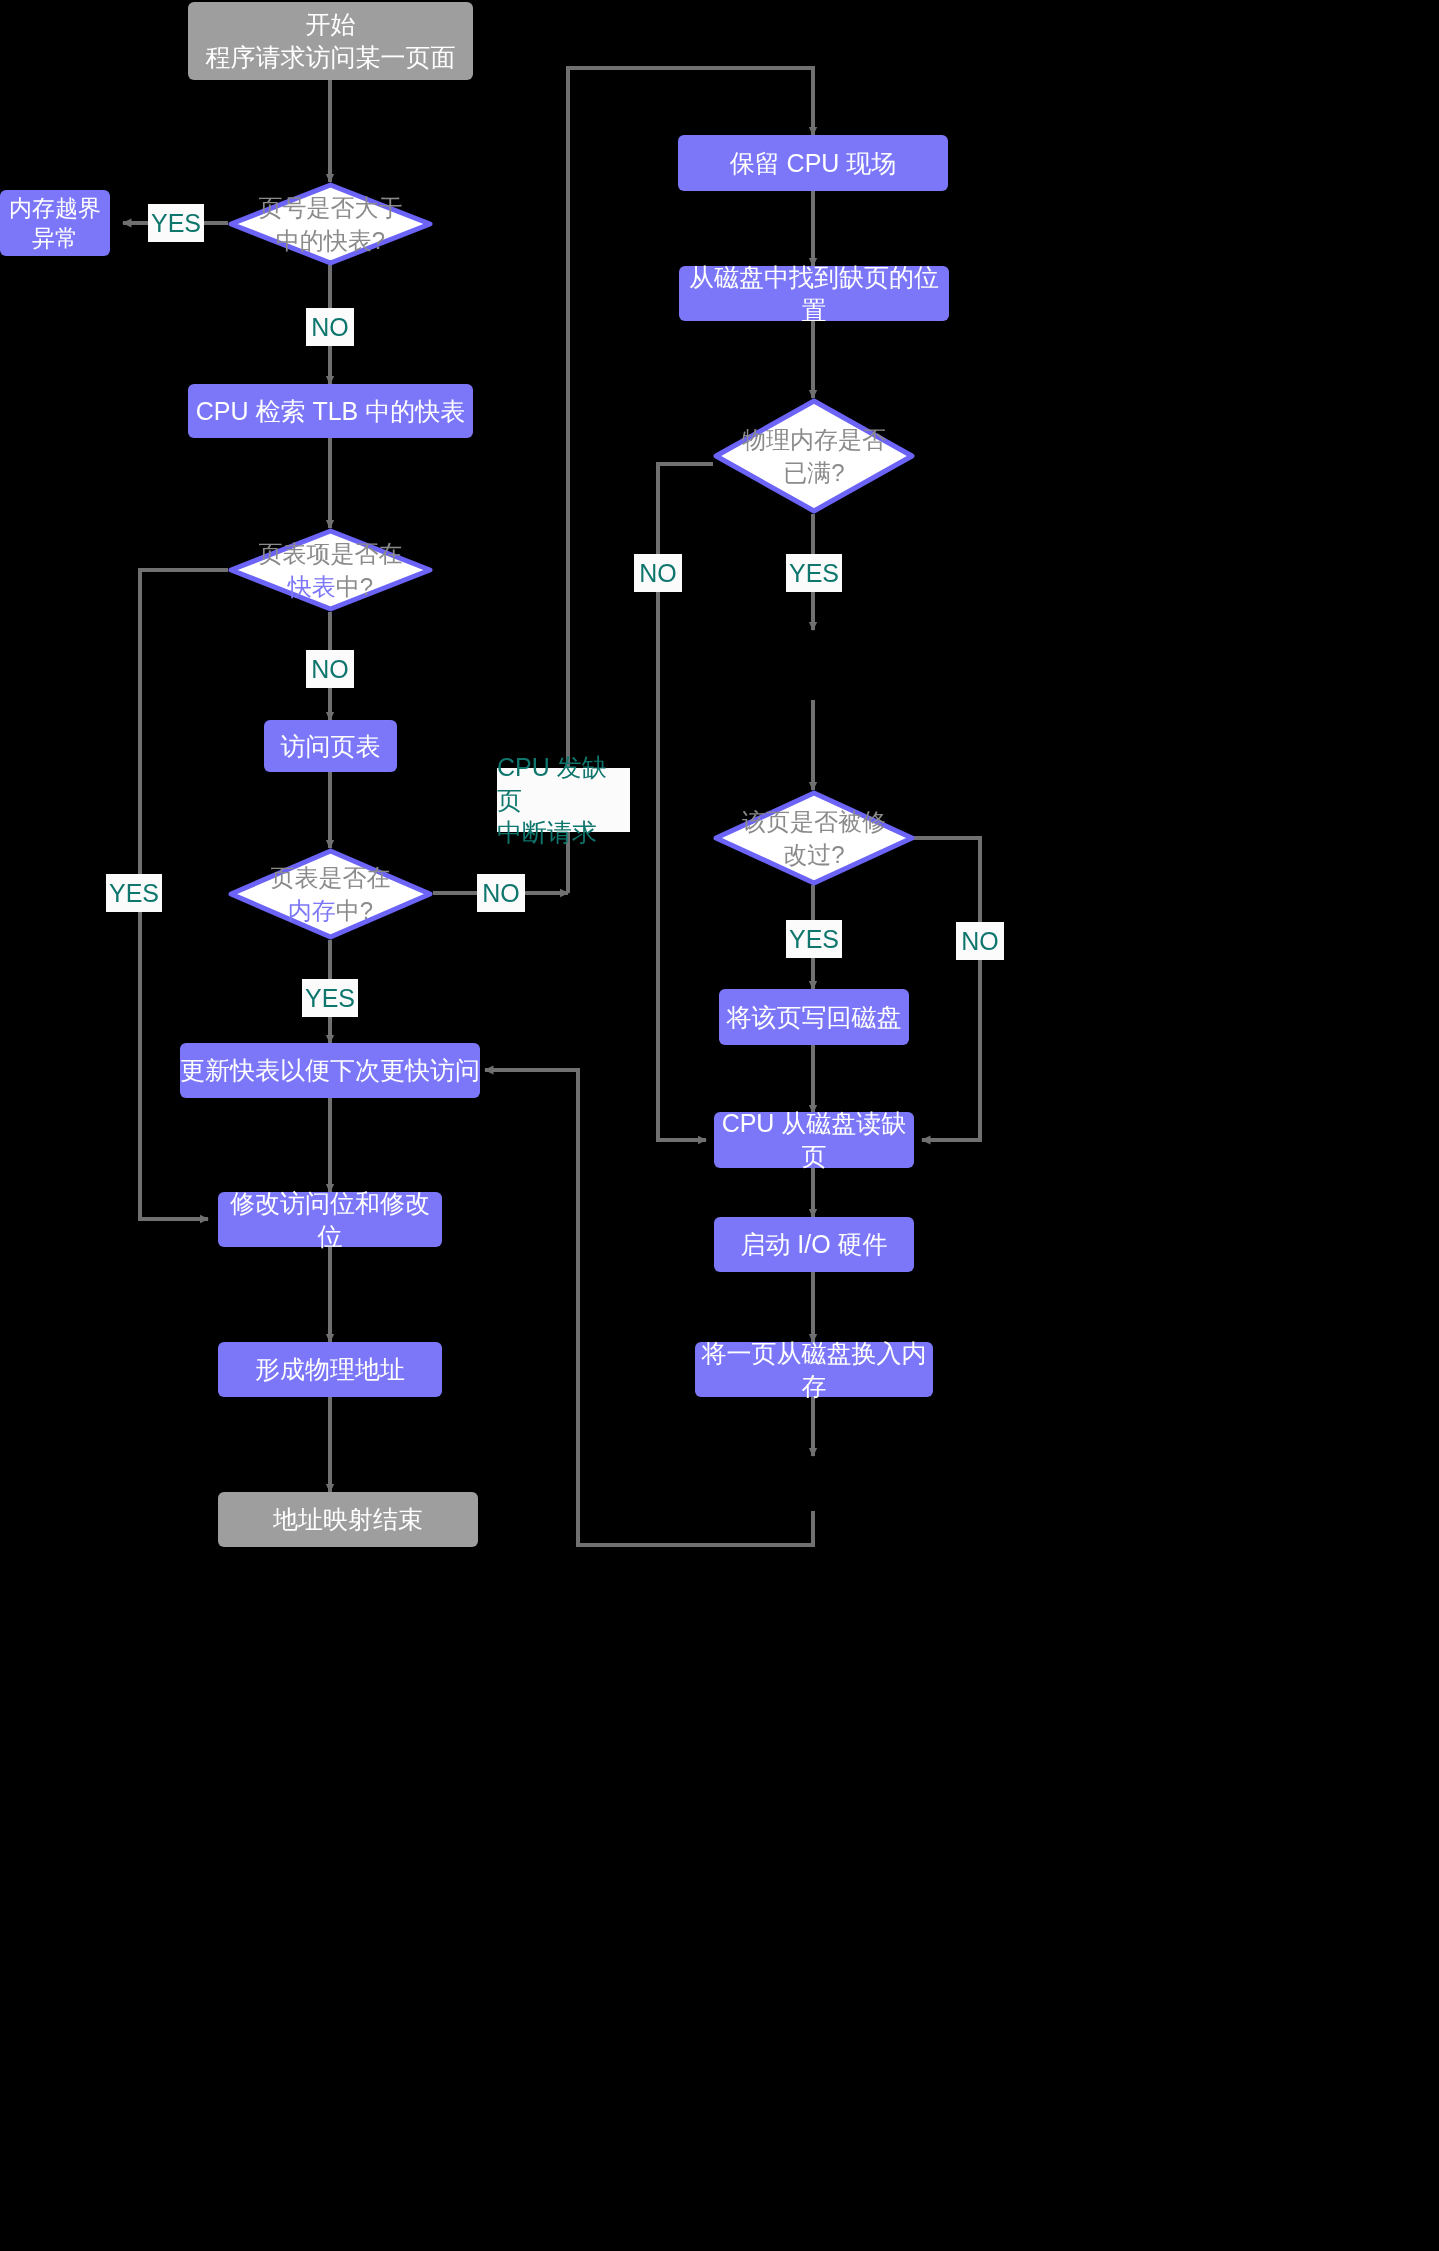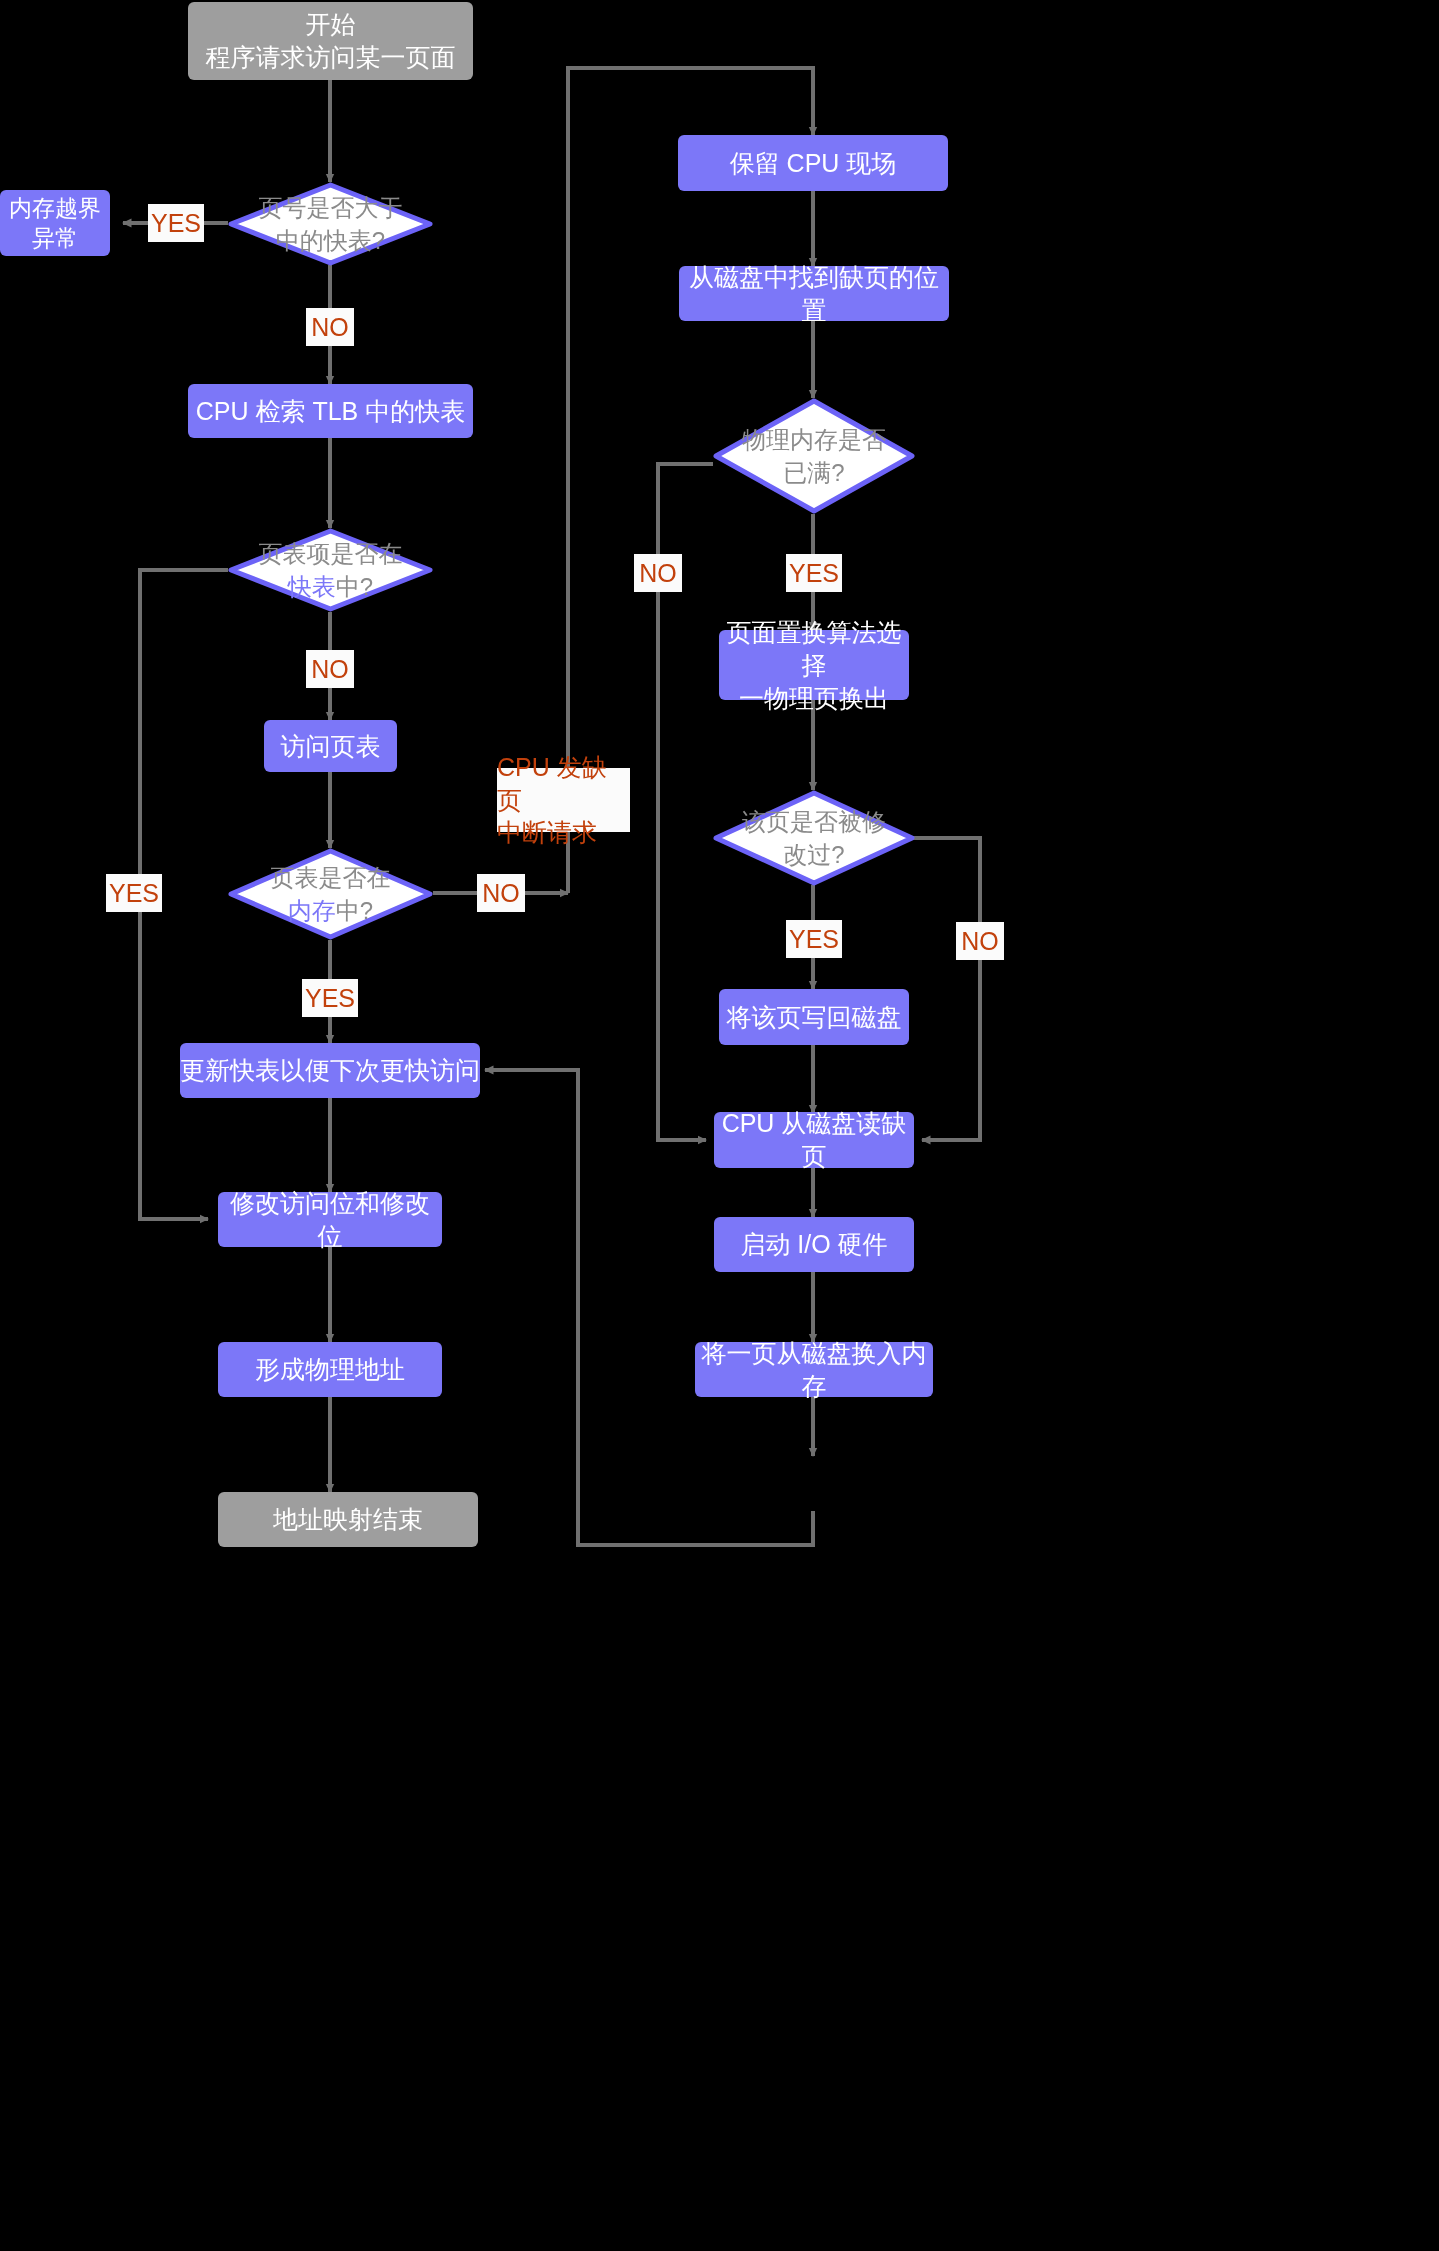--- a/index.html
+++ b/index.html
@@ -6,21 +6,21 @@
   body{font-family:"Liberation Sans","DejaVu Sans",sans-serif;}
   #canvas{position:relative;width:1439px;height:2251px;background:#000;overflow:hidden;}
   svg.edges{position:absolute;left:0;top:0;width:1439px;height:2251px;}
   .node{position:absolute;box-sizing:border-box;display:flex;align-items:center;justify-content:center;text-align:center;line-height:1.32;}
   .proc{background:#7c77f8;border-radius:6px;color:#fff;font-size:25px;}
   .term{background:#9e9e9e;border-radius:6px;color:#fff;font-size:25px;}
   .dec-wrap{position:absolute;}
   .dec-shape{position:absolute;left:0;top:0;width:100%;height:100%;}
   .dec-text{position:absolute;left:0;top:0;width:100%;height:100%;display:flex;flex-direction:column;align-items:center;justify-content:center;color:#8b8b8b;font-size:24px;line-height:1.38;}
   .dec-text .hl{color:#7c77f8;}
-  .elabel{position:absolute;background:#fbfbfb;color:#c2410c;font-size:25px;display:flex;align-items:center;justify-content:center;line-height:1.3;box-sizing:border-box;}
+  .elabel{position:absolute;background:#fbfbfb;color:#0f766e;font-size:25px;display:flex;align-items:center;justify-content:center;line-height:1.3;box-sizing:border-box;}
   .ml{white-space:pre-line;}
 </style>
 </head>
 <body>
 
 <div id="canvas">
 
   <svg class="edges" viewBox="0 0 1439 2251">
     <defs>
       <marker id="ah" markerWidth="11" markerHeight="11" refX="8.5" refY="5" orient="auto" markerUnits="userSpaceOnUse">
@@ -118,22 +118,20 @@
   <div class="dec-wrap" style="left:713px;top:398px;width:202px;height:116px;">
     <svg class="dec-shape" viewBox="0 0 202 116" preserveAspectRatio="none">
       <polygon points="101,3 199,58 101,113 3,58" fill="#fff" stroke="#6c63f7" stroke-width="5" stroke-linejoin="round"></polygon>
     </svg>
     <div class="dec-text">
       <span>物理内存是否</span>
       <span>已满?</span>
     </div>
   </div>
 
-  <div class="node proc ml" style="left:719px;top:630px;width:190px;height:70px;">页面置换算法选择
-一物理页换出</div>
 
   <div class="dec-wrap" style="left:713px;top:790px;width:202px;height:96px;">
     <svg class="dec-shape" viewBox="0 0 202 96" preserveAspectRatio="none">
       <polygon points="101,3 199,48 101,93 3,48" fill="#fff" stroke="#6c63f7" stroke-width="5" stroke-linejoin="round"></polygon>
     </svg>
     <div class="dec-text">
       <span>该页是否被修</span>
       <span>改过?</span>
     </div>
   </div>

